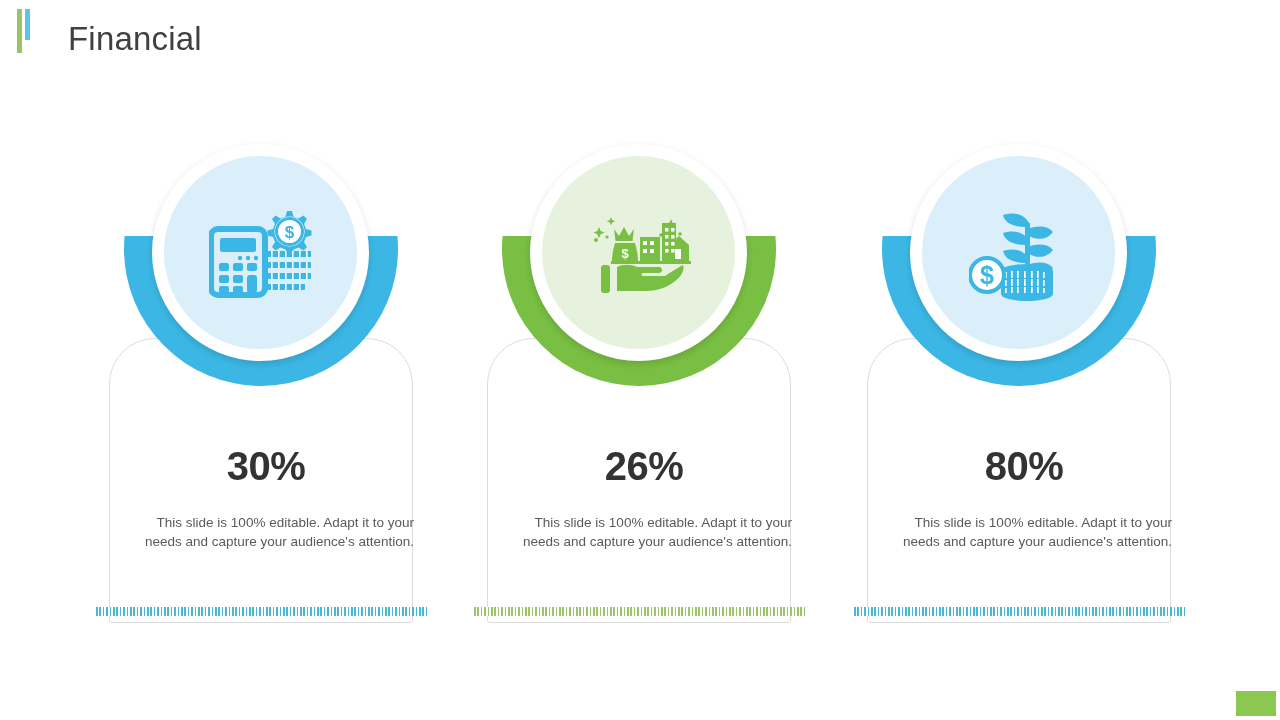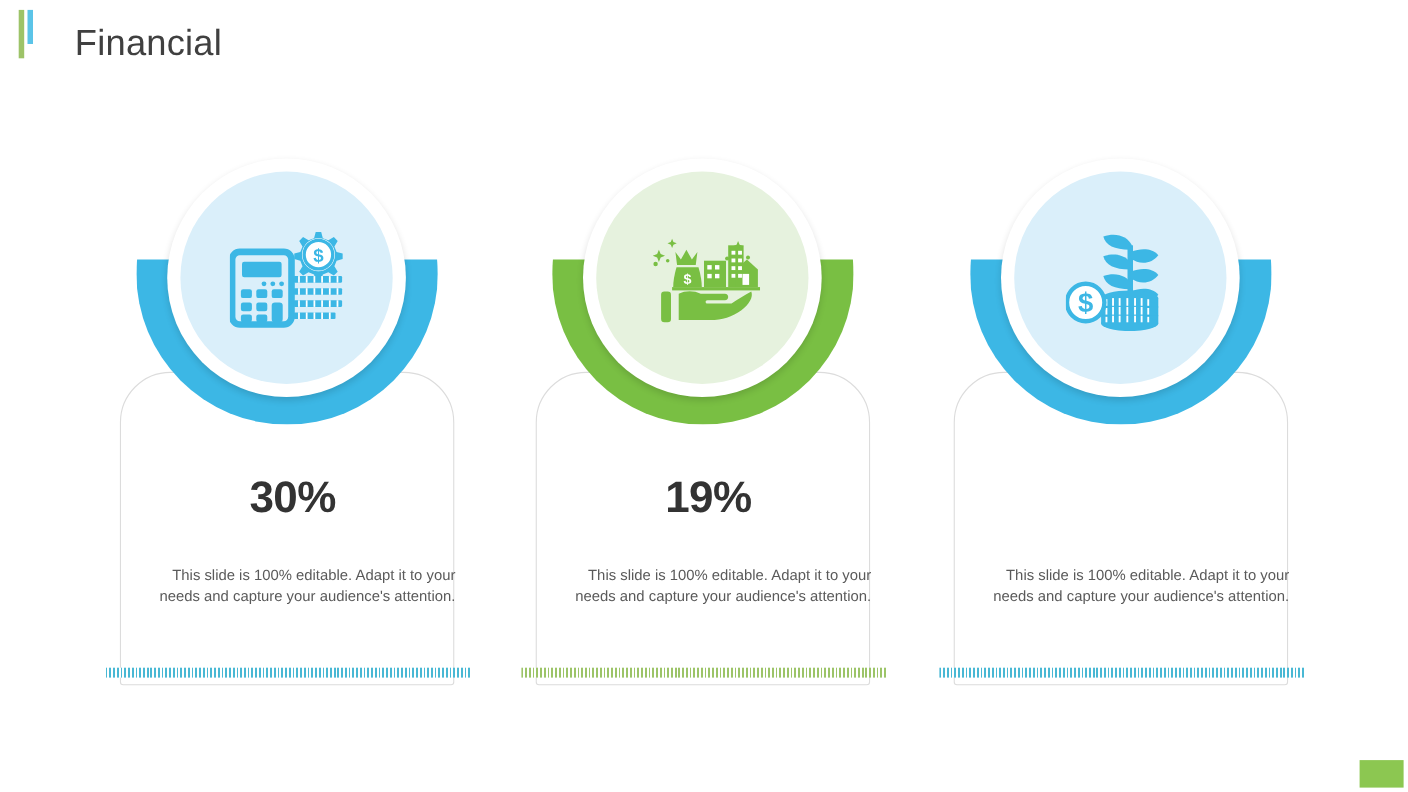--- a/index.html
+++ b/index.html
@@ -138,21 +138,21 @@
     height: 193px;
     display: flex;
     align-items: center;
     justify-content: center;
   }
 
   
   .pct {
     position: absolute;
     left: 0;
-    top: 430px;
+    top: 444px;
     width: 380px;
     text-align: center;
     font-size: 40px;
     font-weight: bold;
     color: #333333;
     letter-spacing: -0.5px;
   }
   .desc {
     position: absolute;
     left: 42px;
@@ -341,21 +341,21 @@
 
             <g fill="currentColor">
               <path d="M30 60 c6-3 14-3 20 0 h22 c4 0 4 6 0 6 h-16 c-2 0-2 3 0 3 h22 c6-4 12-8 18-11 c2 5 -2 12 -9 17 c-8 6 -18 9 -28 9 h-29z"></path>
               <rect x="14" y="58" width="9" height="28" rx="3"></rect>
             </g>
           </svg>
         </div>
       </div>
     </div>
 
-    <div class="pct">19%</div>
+    <div class="pct">26%</div>
     <div class="desc">This slide is 100% editable. Adapt it to your needs and capture your audience's attention.</div>
     <div class="stripes green"></div>
   </div>
 
   <div class="col col-2">
 
     <div class="card-body"></div>
 
     <div class="arc-wrap">
       <div class="arc-outer" id="arc-outer-2" style="background: rgb(60, 183, 229);"></div>
@@ -412,19 +412,20 @@
             </g>
 
             <circle cx="18" cy="70" r="18" fill="#ffffff"></circle>
             <circle cx="18" cy="70" r="17" fill="none" stroke="currentColor" stroke-width="4"></circle>
             <text x="18" y="79" font-family="'Liberation Sans', sans-serif" font-size="25" font-weight="bold" fill="currentColor" text-anchor="middle">$</text>
           </svg>
         </div>
       </div>
     </div>
 
+    <div class="pct">80%</div>
     <div class="desc">This slide is 100% editable. Adapt it to your needs and capture your audience's attention.</div>
     <div class="stripes blue"></div>
   </div>
 
 </div>
 
 <div class="corner-mark" style="background: rgb(140, 199, 81);"></div>
 
 </body></html>

